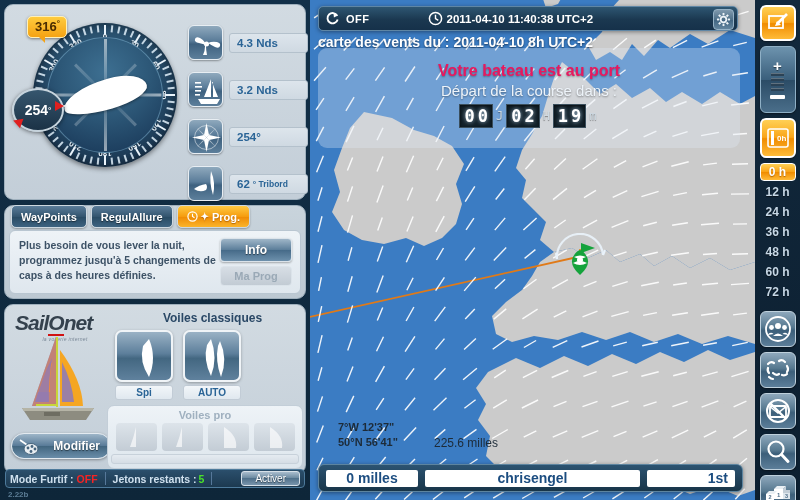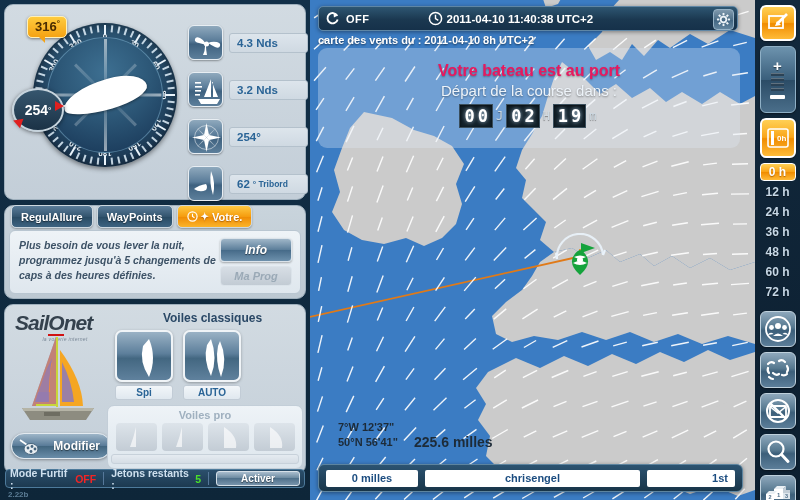--- a/index.html
+++ b/index.html
@@ -139,21 +139,20 @@
   }
   .tab.active {
     background:linear-gradient(180deg,#ffc942 0%,#f59b0d 52%,#ef8c05 53%,#fbb42a 100%);
     color:#fff; text-shadow:0 1px 1px rgba(150,80,0,.7);
   }
   .prog-body {
     position:absolute; left:4px; right:4px; top:24px; bottom:4px;
     background:linear-gradient(180deg,#eef3f7 0%,#dfe7ee 100%);
     border:1px solid #b9c6d1; border-radius:6px;
     padding:7px 9px;
-    font-style:italic;
   }
   .prog-text {
     font-size:10.5px; font-weight:bold; color:#3d5266; line-height:1.45;
     width:205px;
   }
   .prog-btns { position:absolute; right:8px; top:7px; width:72px; }
   .btn-info {
     height:24px; border-radius:4px; margin-bottom:4px;
     background:linear-gradient(180deg,#9fb6c8 0%,#5d7f9b 48%,#456a88 50%,#6d90ac 100%);
     border:1px solid #dbe3ea;
@@ -233,24 +232,24 @@
     position:absolute; left:5px; bottom:12px; width:300px; height:19px;
     background:linear-gradient(180deg,#2b4f6c 0%,#1c3950 100%);
     border:1px solid #4d7characters; border:1px solid #4d7a9b; border-radius:4px;
     display:flex; align-items:center; font-size:10.5px; font-weight:bold; color:#cfe0ee;
     padding:0 4px;
   }
   .furtif-bar .sep { width:1px; height:13px; background:#56789a; margin:0 7px; }
   .furtif-bar .off { color:#f52424; margin-left:3px; }
   .furtif-bar .grn { color:#49e02a; margin-left:2px; }
   .btn-activer {
-    margin-left:auto; height:15px; padding:0 24px; border-radius:3px;
+    margin-left:auto; height:15px; padding:0 13px; border-radius:3px;
     background:linear-gradient(180deg,#a9bdcd 0%,#69889f 48%,#50718b 50%,#7894ac 100%);
     border:1px solid #d6e0e8;
-    color:#fff; font-size:10px; font-weight:bold;
+    color:#fff; font-size:10px; font-weight:normal;
     display:flex; align-items:center;
     text-shadow:0 1px 1px rgba(0,0,0,.5);
   }
   .version { position:absolute; left:8px; bottom:1px; font-size:8px; font-weight:bold; color:#5b7c95; }
 
   
   .map-area { position:absolute; left:310px; top:0; width:445px; height:500px; overflow:hidden; background:#3b7cc3; }
   .map-svg { position:absolute; left:0; top:0; }
   .boat-marker { position:absolute; left:258px; top:243px; width:30px; height:34px; }
 
@@ -266,21 +265,21 @@
   .mh-date { color:#fff; font-size:11.5px; font-weight:bold; margin-left:4px; }
   .mh-center { display:flex; align-items:center; margin-left:58px; }
   .gear-btn {
     position:absolute; right:3px; top:2px; width:21px; height:21px; border-radius:4px;
     background:linear-gradient(180deg,#7f99ad 0%,#4e7089 50%,#3f6380 51%,#63859e 100%);
     border:1px solid #96b2c6;
     display:flex; align-items:center; justify-content:center;
   }
   .wind-caption {
     position:absolute; left:8px; top:34px;
-    color:#fff; font-size:11px; font-weight:bold;
+    color:#fff; font-size:14px; font-weight:bold;
     text-shadow:0 1px 2px rgba(0,0,0,.55);
   }
   .msg-box {
     position:absolute; left:8px; top:48px; width:422px; height:100px;
     background:rgba(225,235,245,.33);
     border-radius:9px;
     text-align:center;
   }
   .msg-1 {
     margin-top:14px; color:#e8185f; font-size:16px; font-weight:bold;
@@ -305,33 +304,33 @@
     font-family:"DejaVu Sans Mono", monospace;
     color:#cdd9e2; font-size:12px; margin:0 2px;
     text-shadow:0 1px 1px rgba(0,0,0,.4);
   }
 
   .map-coords {
     position:absolute; left:28px; bottom:50px;
     color:#1d2b38; font-size:11px; font-weight:bold; line-height:1.35;
   }
   .map-dist {
-    position:absolute; left:104px; bottom:50px;
-    color:#1d2b38; font-size:14px; font-weight:bold;
+    position:absolute; left:124px; bottom:50px;
+    color:#1d2b38; font-size:12px; font-weight:normal;
   }
   .map-footer {
     position:absolute; left:8px; bottom:8px; width:425px; height:28px;
     background:linear-gradient(180deg,#2c5371 0%,#183549 100%);
     border:1px solid #5d849f; border-radius:6px;
     display:flex; align-items:center; gap:7px; padding:0 7px;
     box-shadow:0 1px 4px rgba(0,0,0,.4);
   }
   .mf-field {
     height:17px; background:#fff; border-radius:2px;
-    color:#1c4d80; font-size:11px; font-weight:bold;
+    color:#1c4d80; font-size:14px; font-weight:bold;
     display:flex; align-items:center; justify-content:center;
   }
   #mf-left { width:92px; }
   #mf-name { flex:1; }
   #mf-rank { width:88px; justify-content:flex-end; padding-right:7px; }
 
   
   .right-bar {
     position:absolute; left:755px; top:0; width:45px; height:500px;
     background:linear-gradient(180deg,#12293d 0%,#0c1f30 100%);
@@ -693,32 +692,32 @@
             <span class="unit">° Tribord</span>
           </div>
         </div>
 
       </div>
     </div>
 
     <div class="lp-card" id="prog-card">
       <div class="tabs">
         <div class="tab">
-          <span>RegulAllure</span>
+          <span>WayPoints</span>
         </div>
         <div class="tab">
-          <span>WayPoints</span>
+          <span>RegulAllure</span>
         </div>
         <div class="tab active">
           <svg width="11" height="11" viewBox="0 0 12 12">
             <circle cx="6" cy="6" r="5" fill="none" stroke="#fff" stroke-width="1.3"></circle>
             <path d="M6 3 L6 6 L8.2 7.4" stroke="#fff" stroke-width="1.2" fill="none"></path>
           </svg>
           <span style="color:#fff;font-size:10px;">✦</span>
-          <span>Votre.</span>
+          <span>Prog.</span>
         </div>
       </div>
       <div class="prog-body">
         <div class="prog-text">Plus besoin de vous lever la nuit, programmez jusqu'à 5 changements de caps à des heures définies.</div>
         <div class="prog-btns">
           <div class="btn-info">Info</div>
           <div class="btn-maprog">Ma Prog</div>
         </div>
       </div>
     </div>

